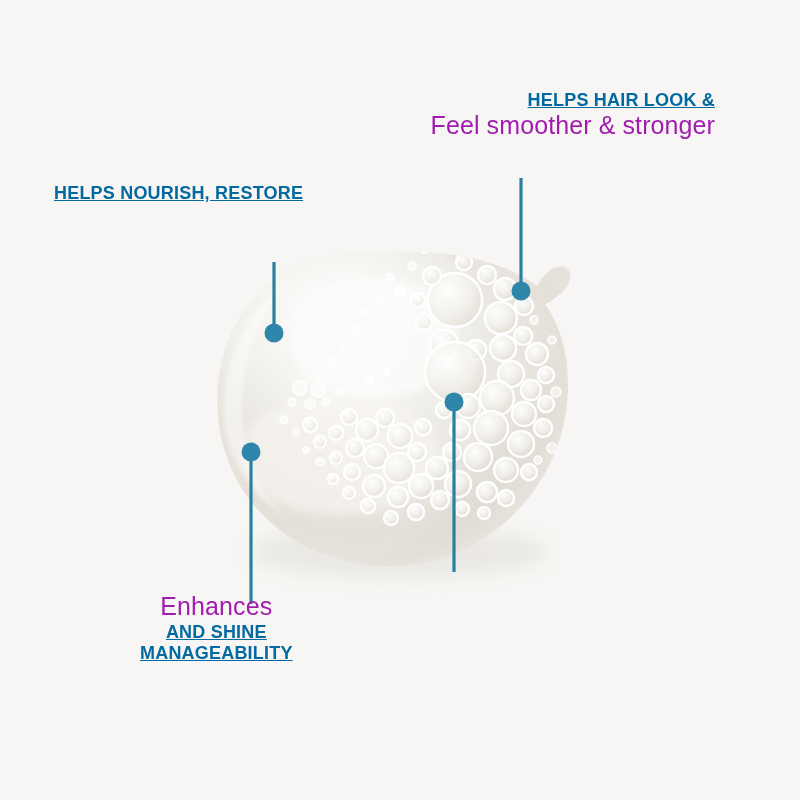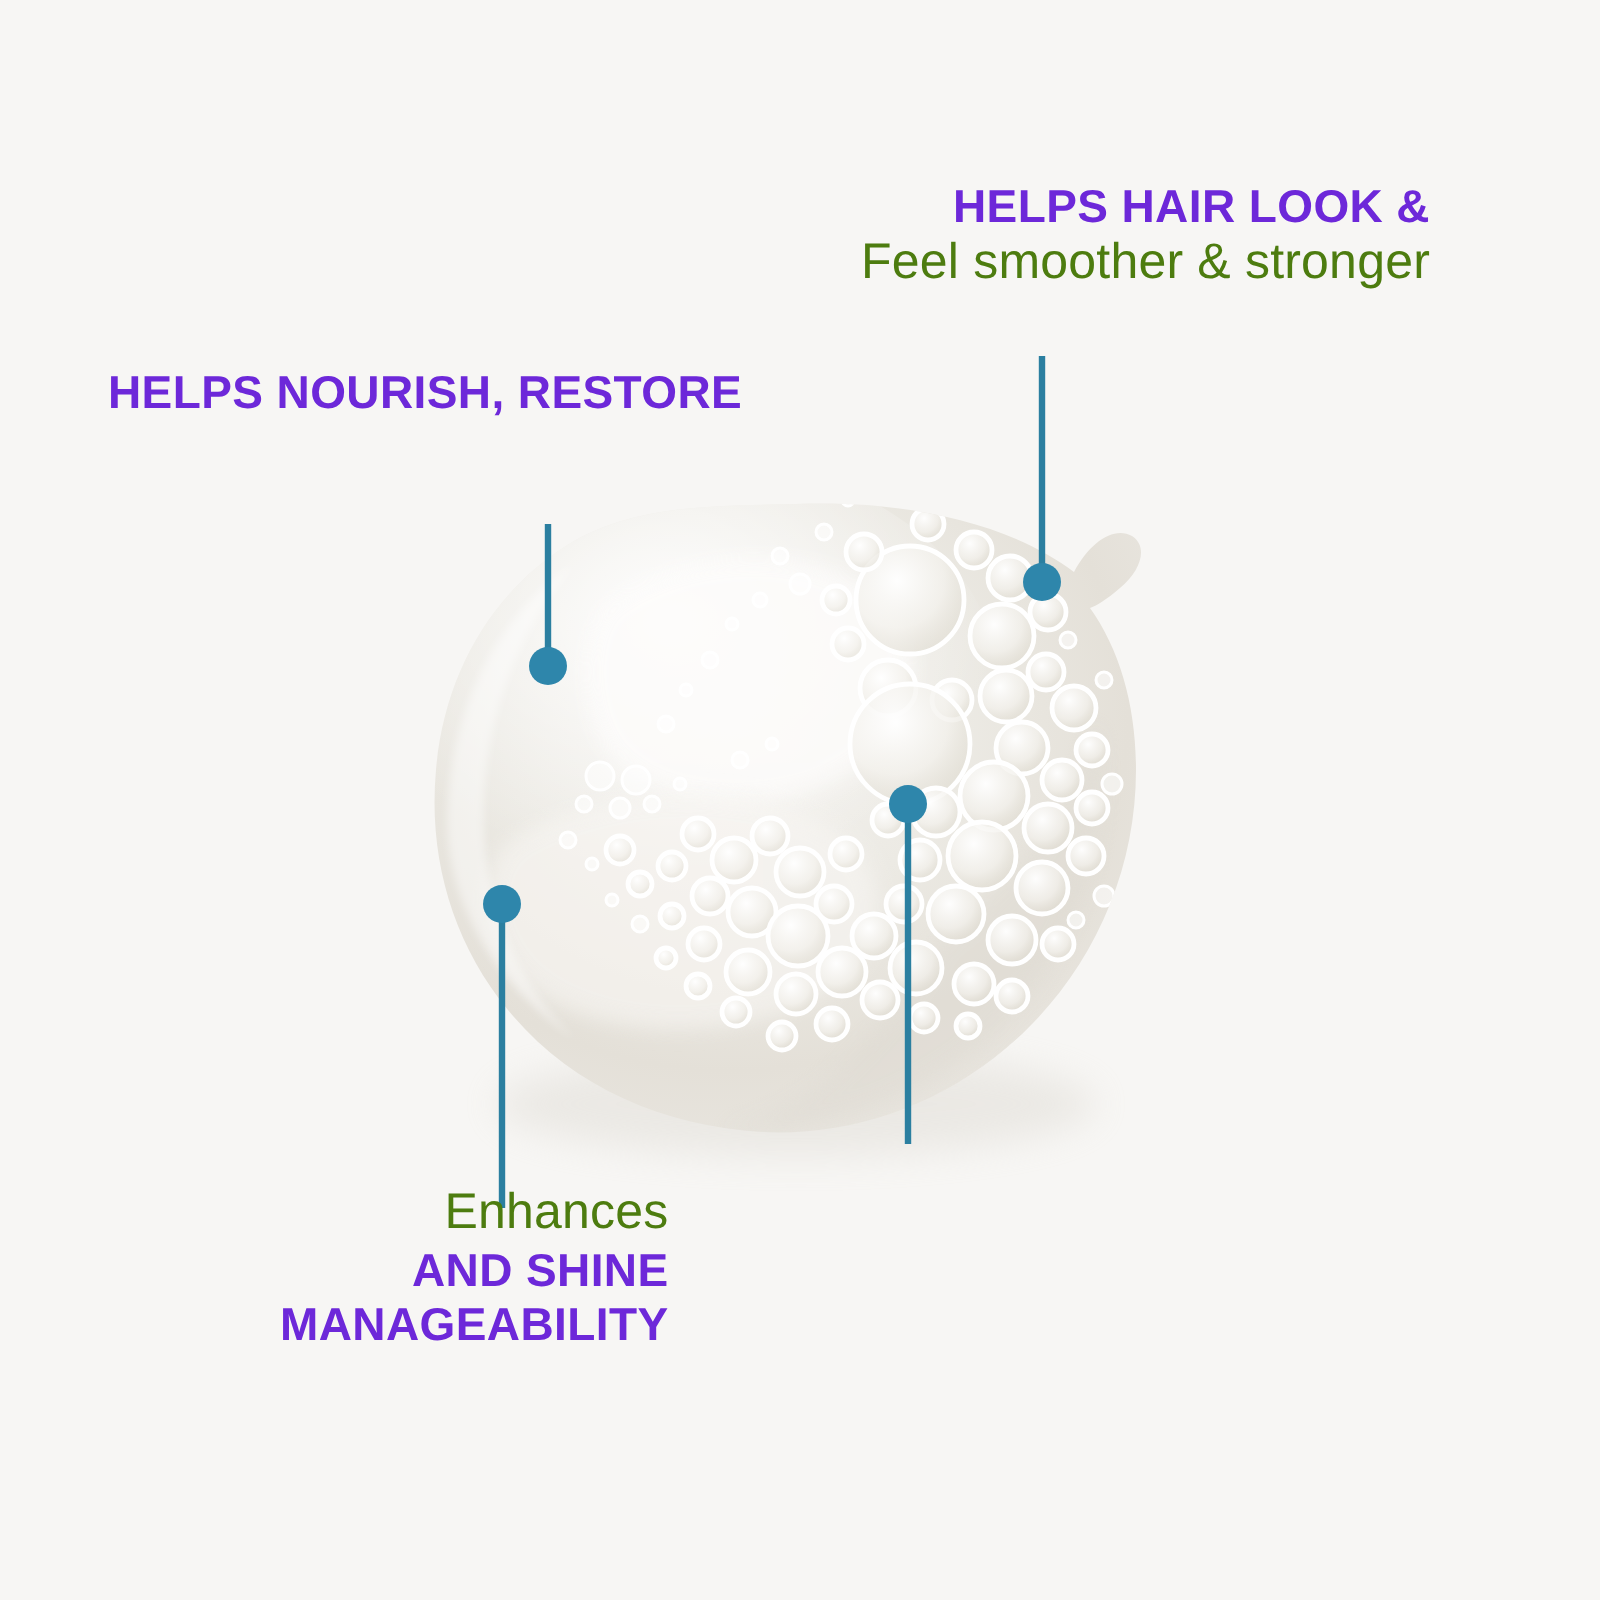--- a/index.html
+++ b/index.html
@@ -12,35 +12,36 @@
   #stage{position:relative;width:800px;height:800px;background:#f7f6f4;}
 
   
   .foam-layer{position:absolute;left:0;top:0;width:800px;height:800px;}
 
   
   .callout{position:absolute;line-height:1.18;}
   .callout .hl{
     display:block;
     font-weight:bold;
-    font-size:23px;
+    font-size:18px;
     letter-spacing:.2px;
-    color:#6d28d9;
+    color:#0369a1;
     white-space:nowrap;
+    text-decoration:underline;
   }
   .callout .sub{
     display:block;
     font-weight:normal;
     font-size:25px;
     letter-spacing:.1px;
-    color:#4d7c0f;
+    color:#a21caf;
     white-space:nowrap;
   }
   .ta-right{text-align:right;}
-  .ta-left{text-align:right;}
+  .ta-left{text-align:center;}
 
   #c-top-right{right:85px;top:90px;}
   #c-top-left{left:54px;top:183px;}
   #c-bottom-left{left:140px;top:592px;}
   #c-bottom-right{left:415px;top:583px;}
 </style>
 </head>
 <body>
 
 <div id="stage">

